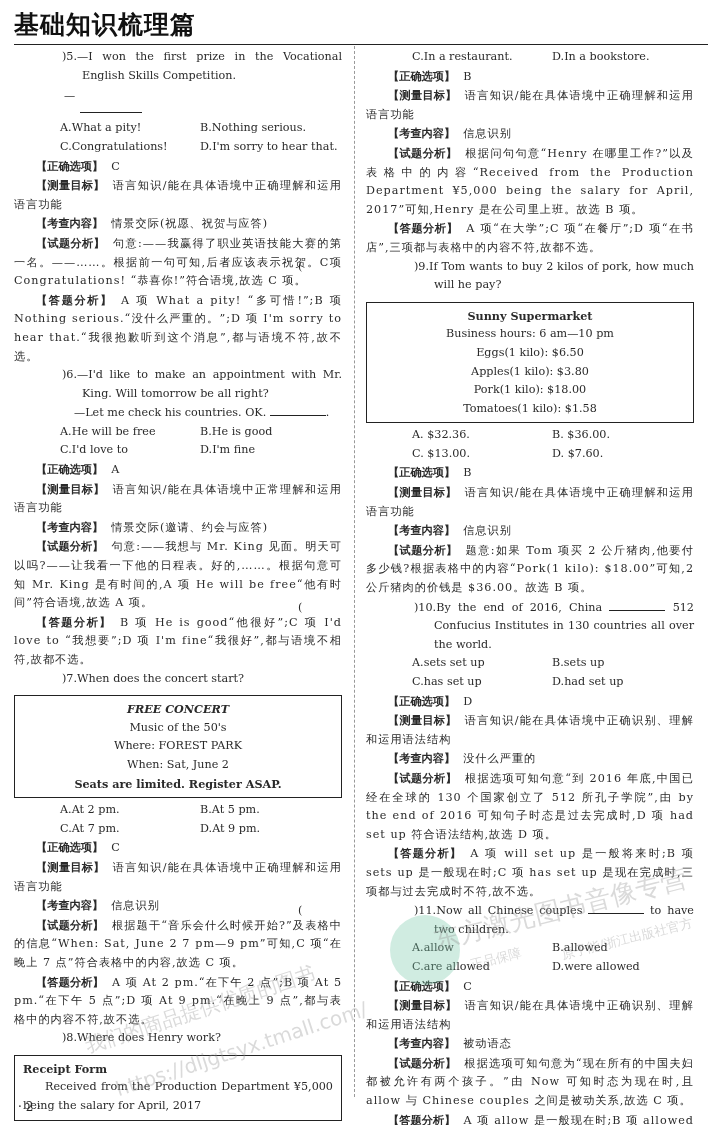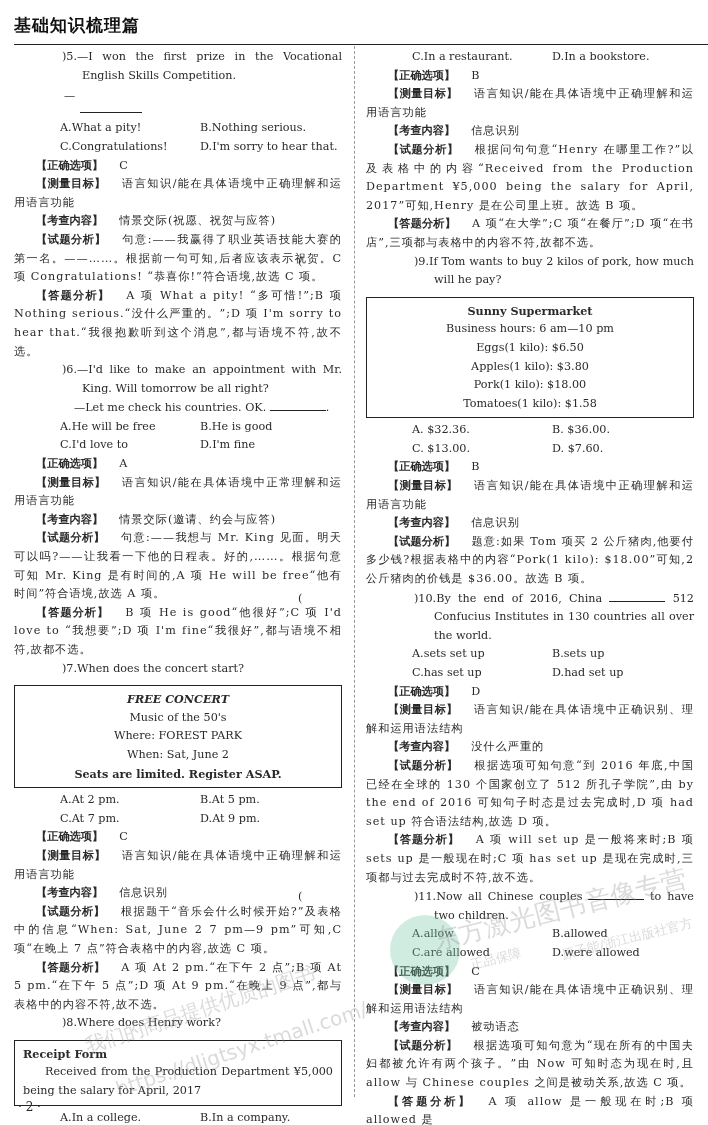--- a/index.html
+++ b/index.html
@@ -1,27 +1,27 @@
 <!DOCTYPE html>
 <html><head>
 <meta charset="utf-8">
 <style>
   html,body{margin:0;padding:0;background:#fff;}
   body{width:708px;height:1125px;position:relative;overflow:hidden;
        font-family:"DejaVu Serif","Liberation Serif",serif;color:#2a2a2a;font-size:11.2px;line-height:18.6px;}
-  .header{position:absolute;left:14px;top:16px;font-family:"DejaVu Sans","Liberation Sans",sans-serif;font-weight:bold;font-size:17px;letter-spacing:1px;color:#111;}
+  .header{position:absolute;left:14px;top:16px;font-family:"DejaVu Sans","Liberation Sans",sans-serif;font-weight:bold;font-size:25px;letter-spacing:1px;color:#111;}
   .header-rule{position:absolute;left:14px;right:0;top:44px;height:0;border-top:1.2px solid #222;}
   .divider{position:absolute;left:354px;top:46px;bottom:28px;border-left:1px dashed #999;}
   .col{position:absolute;top:48px;width:328px;}
   .col.left{left:14px;}
   .col.right{left:366px;}
   .q{text-indent:-68px;padding-left:68px;text-align:justify;}
   .q .paren{display:inline-block;width:48px;}
   .opts{display:grid;grid-template-columns:140px 160px;padding-left:46px;}
-  .tag{font-family:Liberation Mono, monospace;font-weight:bold;margin-right:16px;}
+  .tag{font-family:Liberation Sans, sans-serif;font-weight:bold;margin-right:8px;}
   .para{text-indent:22px;text-align:justify;}
   .para .cn{letter-spacing:1px;}
   .box{border:1.4px solid #222;margin:7px 0 3px 0;padding:4px 8px;text-align:center;}
   .box .b{font-weight:bold;}
   .box .bi{font-weight:bold;font-style:italic;}
   .box.left-align{text-align:left;}
   .blank{display:inline-block;border-bottom:1px solid #222;width:56px;height:12px;vertical-align:baseline;}
   .pagenum{position:absolute;left:18px;bottom:8px;font-size:12px;}
   .wm{position:absolute;color:rgba(150,150,150,0.35);font-family:"DejaVu Sans",sans-serif;transform:rotate(-14deg);white-space:nowrap;pointer-events:none;}
   .stamp{position:absolute;left:390px;top:915px;width:70px;height:70px;border-radius:50%;background:rgba(120,200,170,0.35);}

